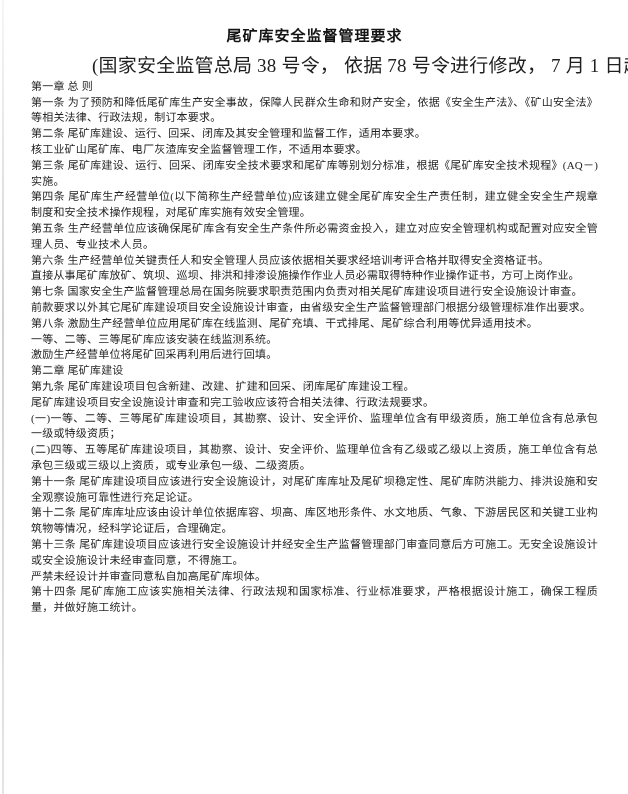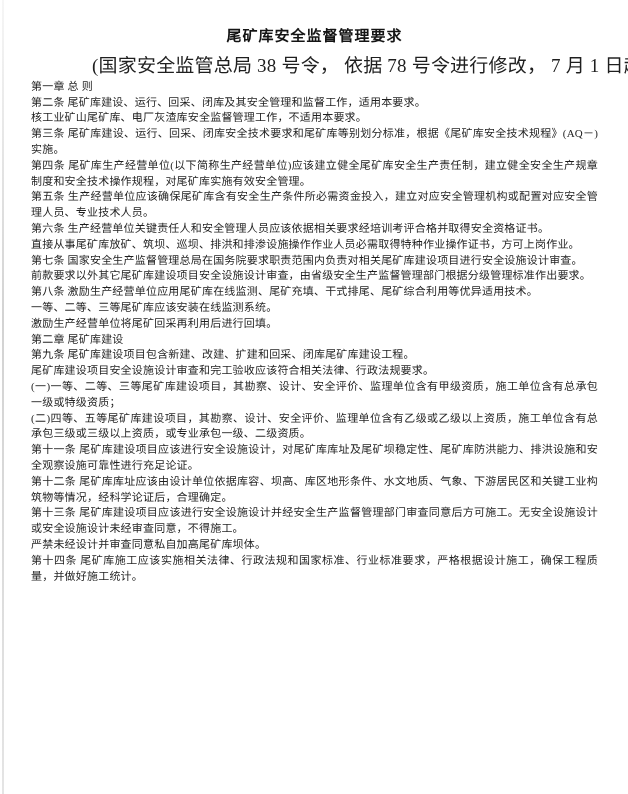--- a/index.html
+++ b/index.html
@@ -63,20 +63,21 @@
 </head>
 <body>
 
 <div class="page">
   <div class="page-edge"></div>
   <div class="doc">
     <div class="doc-title">尾矿库安全监督管理要求</div>
     <div class="doc-subtitle">(国家安全监管总局 38 号令， 依据 78 号令进行修改， 7 月 1 日起施行)</div>
     <div class="doc-body">
         <p class="para">第一章 总 则</p>
+        <p class="para">第一条 为了预防和降低尾矿库生产安全事故，保障人民群众生命和财产安全，依据《安全生产法》、《矿山安全法》等相关法律、行政法规，制订本要求。</p>
         <p class="para">第二条 尾矿库建设、运行、回采、闭库及其安全管理和监督工作，适用本要求。</p>
         <p class="para">核工业矿山尾矿库、电厂灰渣库安全监督管理工作，不适用本要求。</p>
         <p class="para">第三条 尾矿库建设、运行、回采、闭库安全技术要求和尾矿库等别划分标准，根据《尾矿库安全技术规程》(AQ－)实施。</p>
         <p class="para">第四条 尾矿库生产经营单位(以下简称生产经营单位)应该建立健全尾矿库安全生产责任制，建立健全安全生产规章制度和安全技术操作规程，对尾矿库实施有效安全管理。</p>
         <p class="para">第五条 生产经营单位应该确保尾矿库含有安全生产条件所必需资金投入，建立对应安全管理机构或配置对应安全管理人员、专业技术人员。</p>
         <p class="para">第六条 生产经营单位关键责任人和安全管理人员应该依据相关要求经培训考评合格并取得安全资格证书。</p>
         <p class="para">直接从事尾矿库放矿、筑坝、巡坝、排洪和排渗设施操作作业人员必需取得特种作业操作证书，方可上岗作业。</p>
         <p class="para">第七条 国家安全生产监督管理总局在国务院要求职责范围内负责对相关尾矿库建设项目进行安全设施设计审查。</p>
         <p class="para">前款要求以外其它尾矿库建设项目安全设施设计审查，由省级安全生产监督管理部门根据分级管理标准作出要求。</p>
         <p class="para">第八条 激励生产经营单位应用尾矿库在线监测、尾矿充填、干式排尾、尾矿综合利用等优异适用技术。</p>

